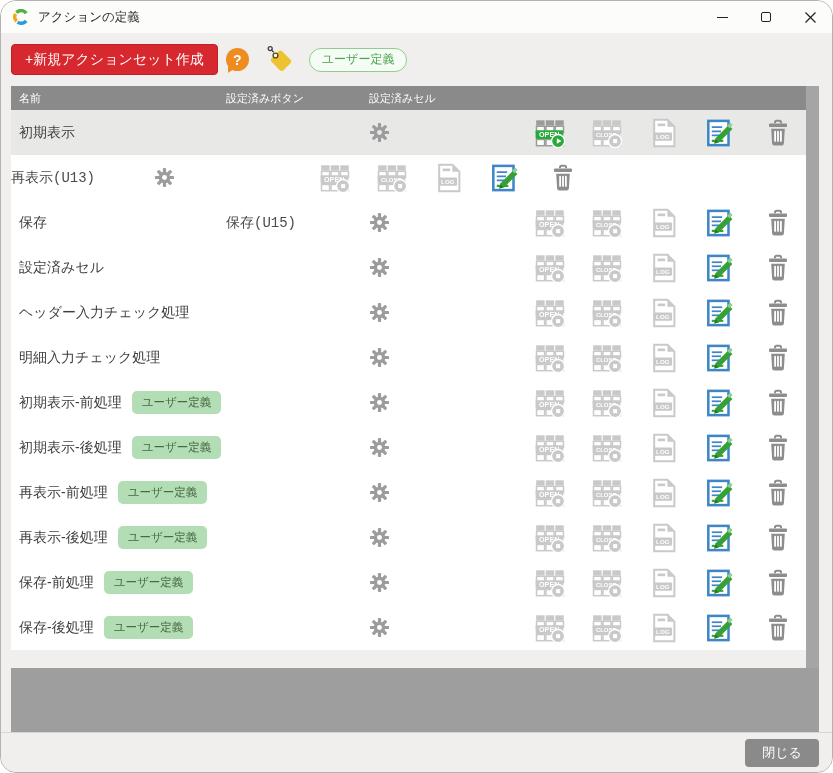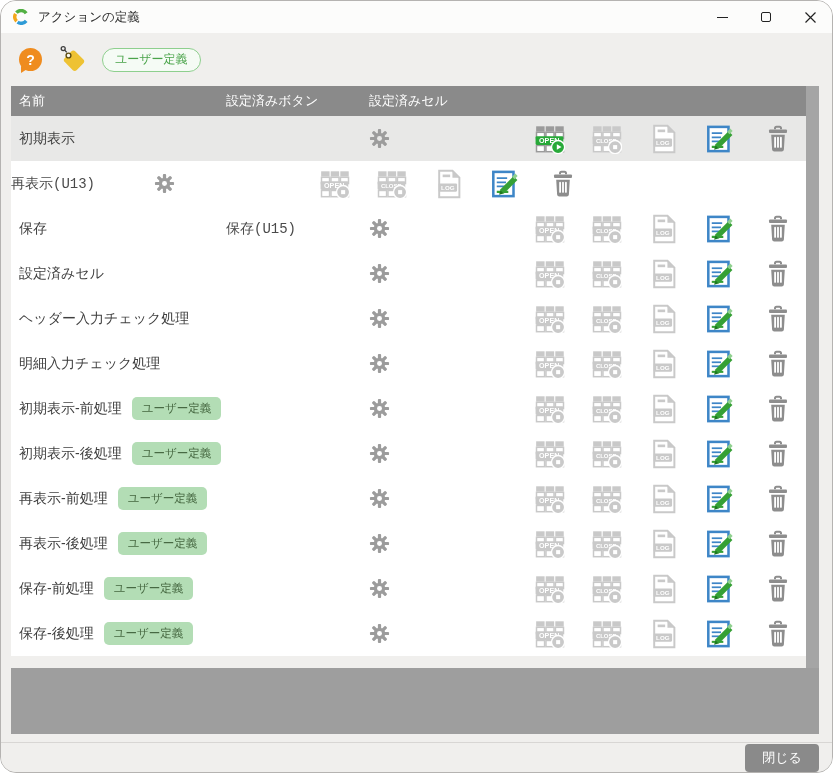--- a/index.html
+++ b/index.html
@@ -27,42 +27,42 @@
     background:#ef8c1f; color:#fff; font-weight:bold; font-size:14px; display:flex;
     align-items:center; justify-content:center; cursor:pointer; }
   .help::after{ content:""; position:absolute; left:2px; bottom:-2px; width:7px; height:7px;
     background:#ef8c1f; clip-path:polygon(0 100%,0 0,100% 35%); }
   .tag-wrap{ margin-left:14px; width:34px; height:34px; }
   .chip-outline{ margin-left:12px; height:24px; padding:0 12px; border:1px solid #8ecf8e;
     border-radius:12px; background:#f5fbf5; color:#4aa44a; font-size:12px; display:flex; align-items:center; }
 
   
   .table{ position:absolute; left:10px; top:85px; width:795px; }
-  .thead{ display:flex; height:30px; background:var(--header-gray,#8a8a8a); color:#fff;
-    font-size:13px; align-items:center; }
+  .thead{ display:flex; height:24px; background:var(--header-gray,#8a8a8a); color:#fff;
+    font-size:11px; align-items:center; }
   .thead .h-name{ width:215px; padding-left:8px; }
   .thead .h-btn{ width:143px; }
   .thead .h-cell{ width:160px; }
 
   .row{ display:flex; height:45px; align-items:center; background:#fff; --rbg:#fff; cursor:default; }
   .row.selected{ background:#e8e8e7; --rbg:#e8e8e7; }
   .cell-name{ width:215px; padding-left:8px; display:flex; align-items:center; gap:10px;
     font-size:14px; color:#3f3f3f; white-space:nowrap; }
   .row-badge{ background:var(--badge-green-bg,#b3ddb5); color:var(--badge-green-text,#44663f);
     font-size:11.5px; height:23px; padding:0 10px; border-radius:5px; display:flex; align-items:center; }
   .cell-btn{ width:143px; font-size:14px; color:#4a4a4a;font-family:Liberation Mono, monospace; }
   .cell-gear{ width:152px; display:flex; align-items:center; }
   .cell-actions{ display:flex; width:285px; }
   .act{ width:57px; display:flex; justify-content:center; align-items:center; cursor:pointer; }
 
   .gray-fill{ position:absolute; left:10px; top:667px; width:808px; height:66px; background:#9e9e9e; }
   .vscroll{ position:absolute; left:805px; top:85px; width:13px; height:582px; background:#a5a5a5; }
 
   
-  .footer{ position:absolute; left:0; bottom:0; width:100%; height:30px;
+  .footer{ position:absolute; left:0; bottom:0; width:100%; height:40px;
     border-top:1px solid #d8d6d4; background:var(--content-bg,#f0efed);
     display:flex; align-items:center; justify-content:flex-end; }
   .btn-close{ margin-right:13px; width:74px; height:28px; background:#8a8a8a; color:#fff;
     font-size:13px; border:none; border-radius:4px; display:flex; align-items:center;
     justify-content:center; cursor:pointer; }
 </style>
 </head>
 <body>
 
 <div class="dialog">
@@ -85,20 +85,21 @@
         </div>
       <div class="winbtn">
         <svg width="13" height="13" viewBox="0 0 13 13">
           <path d="M1.5 1.5 L11.5 11.5 M11.5 1.5 L1.5 11.5" stroke="#222" stroke-width="1.2"></path>
         </svg>
       </div>
     </div>
   </div>
 
   <div class="toolbar">
+    <div class="btn-new">+新規アクションセット作成</div>
     <div class="help">?</div>
     <span class="tag-wrap">
       <svg width="34" height="34" viewBox="0 0 34 34">
         <rect x="10" y="10" width="17" height="15" rx="3" transform="rotate(45 18 17)" fill="#eec233"></rect>
         <circle cx="12.5" cy="12.5" r="2.4" fill="#fdfbf4" stroke="#5d4d12" stroke-width="1.4"></circle>
         <circle cx="7.2" cy="5.6" r="2" fill="none" stroke="#3e3e3e" stroke-width="1.3"></circle>
         <path d="M8.6 7 L10.8 9.4" stroke="#3e3e3e" stroke-width="1.3"></path>
       </svg>
     </span>
     <div class="chip-outline">ユーザー定義</div>

